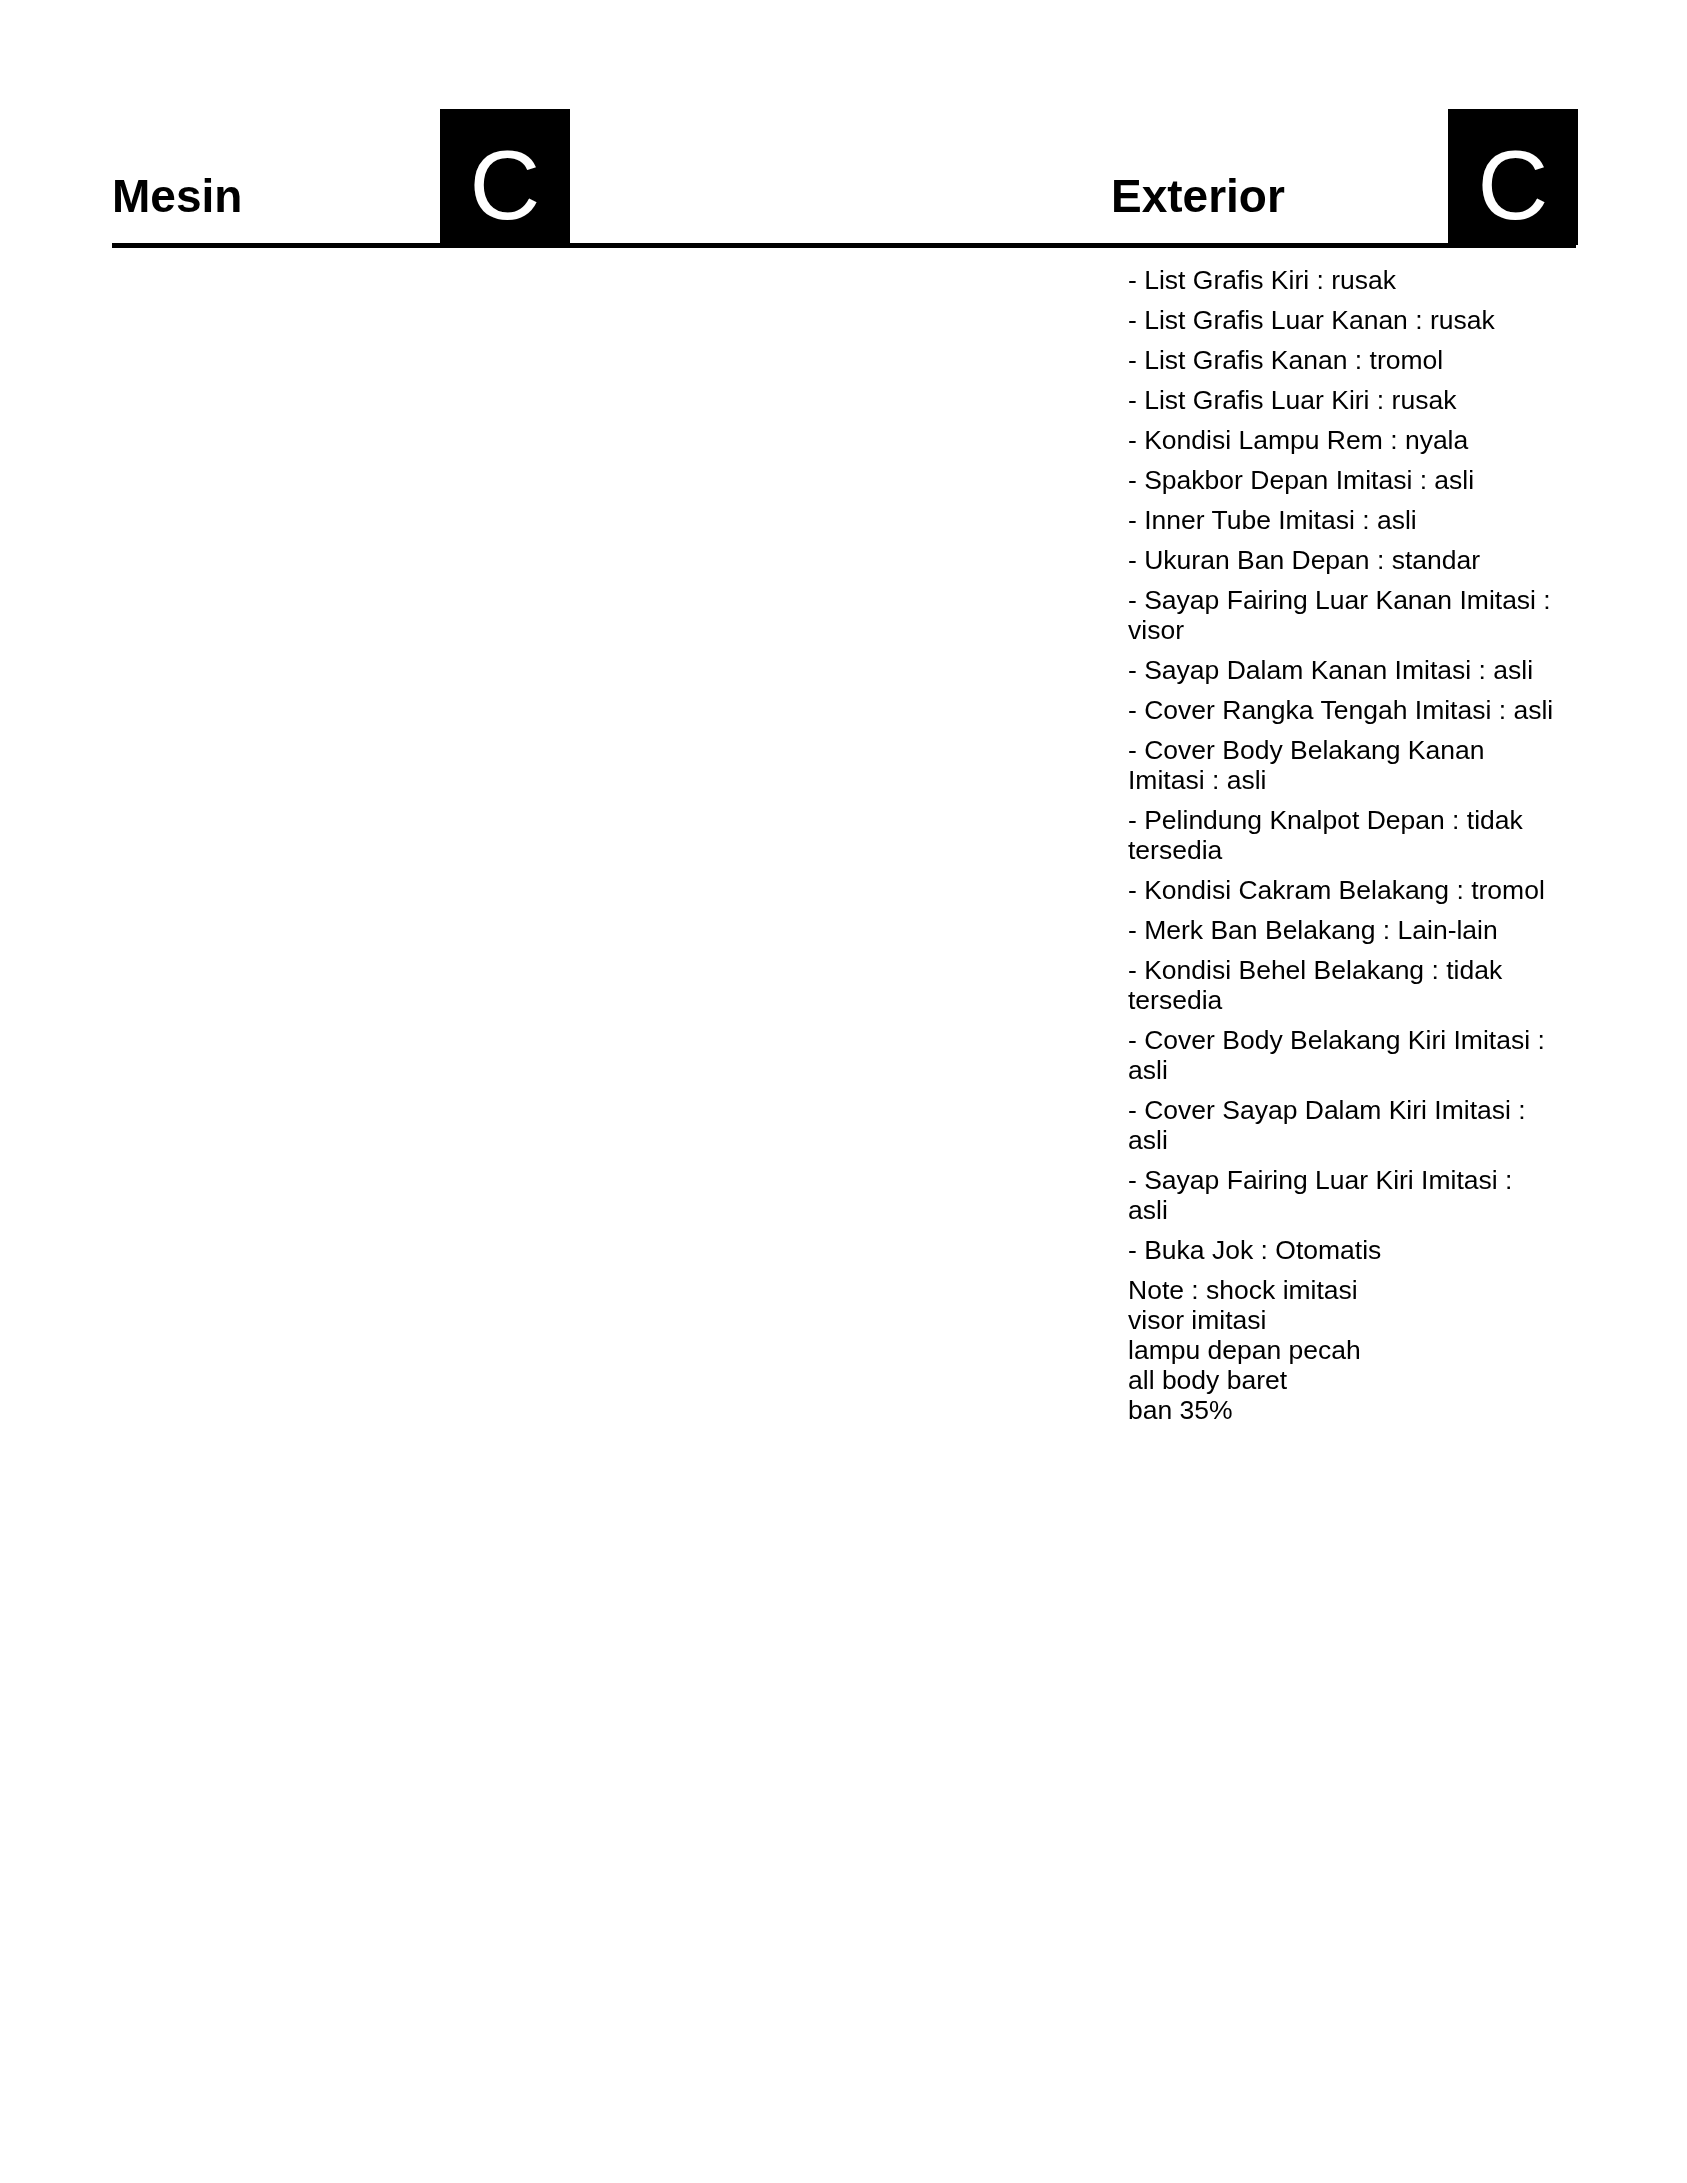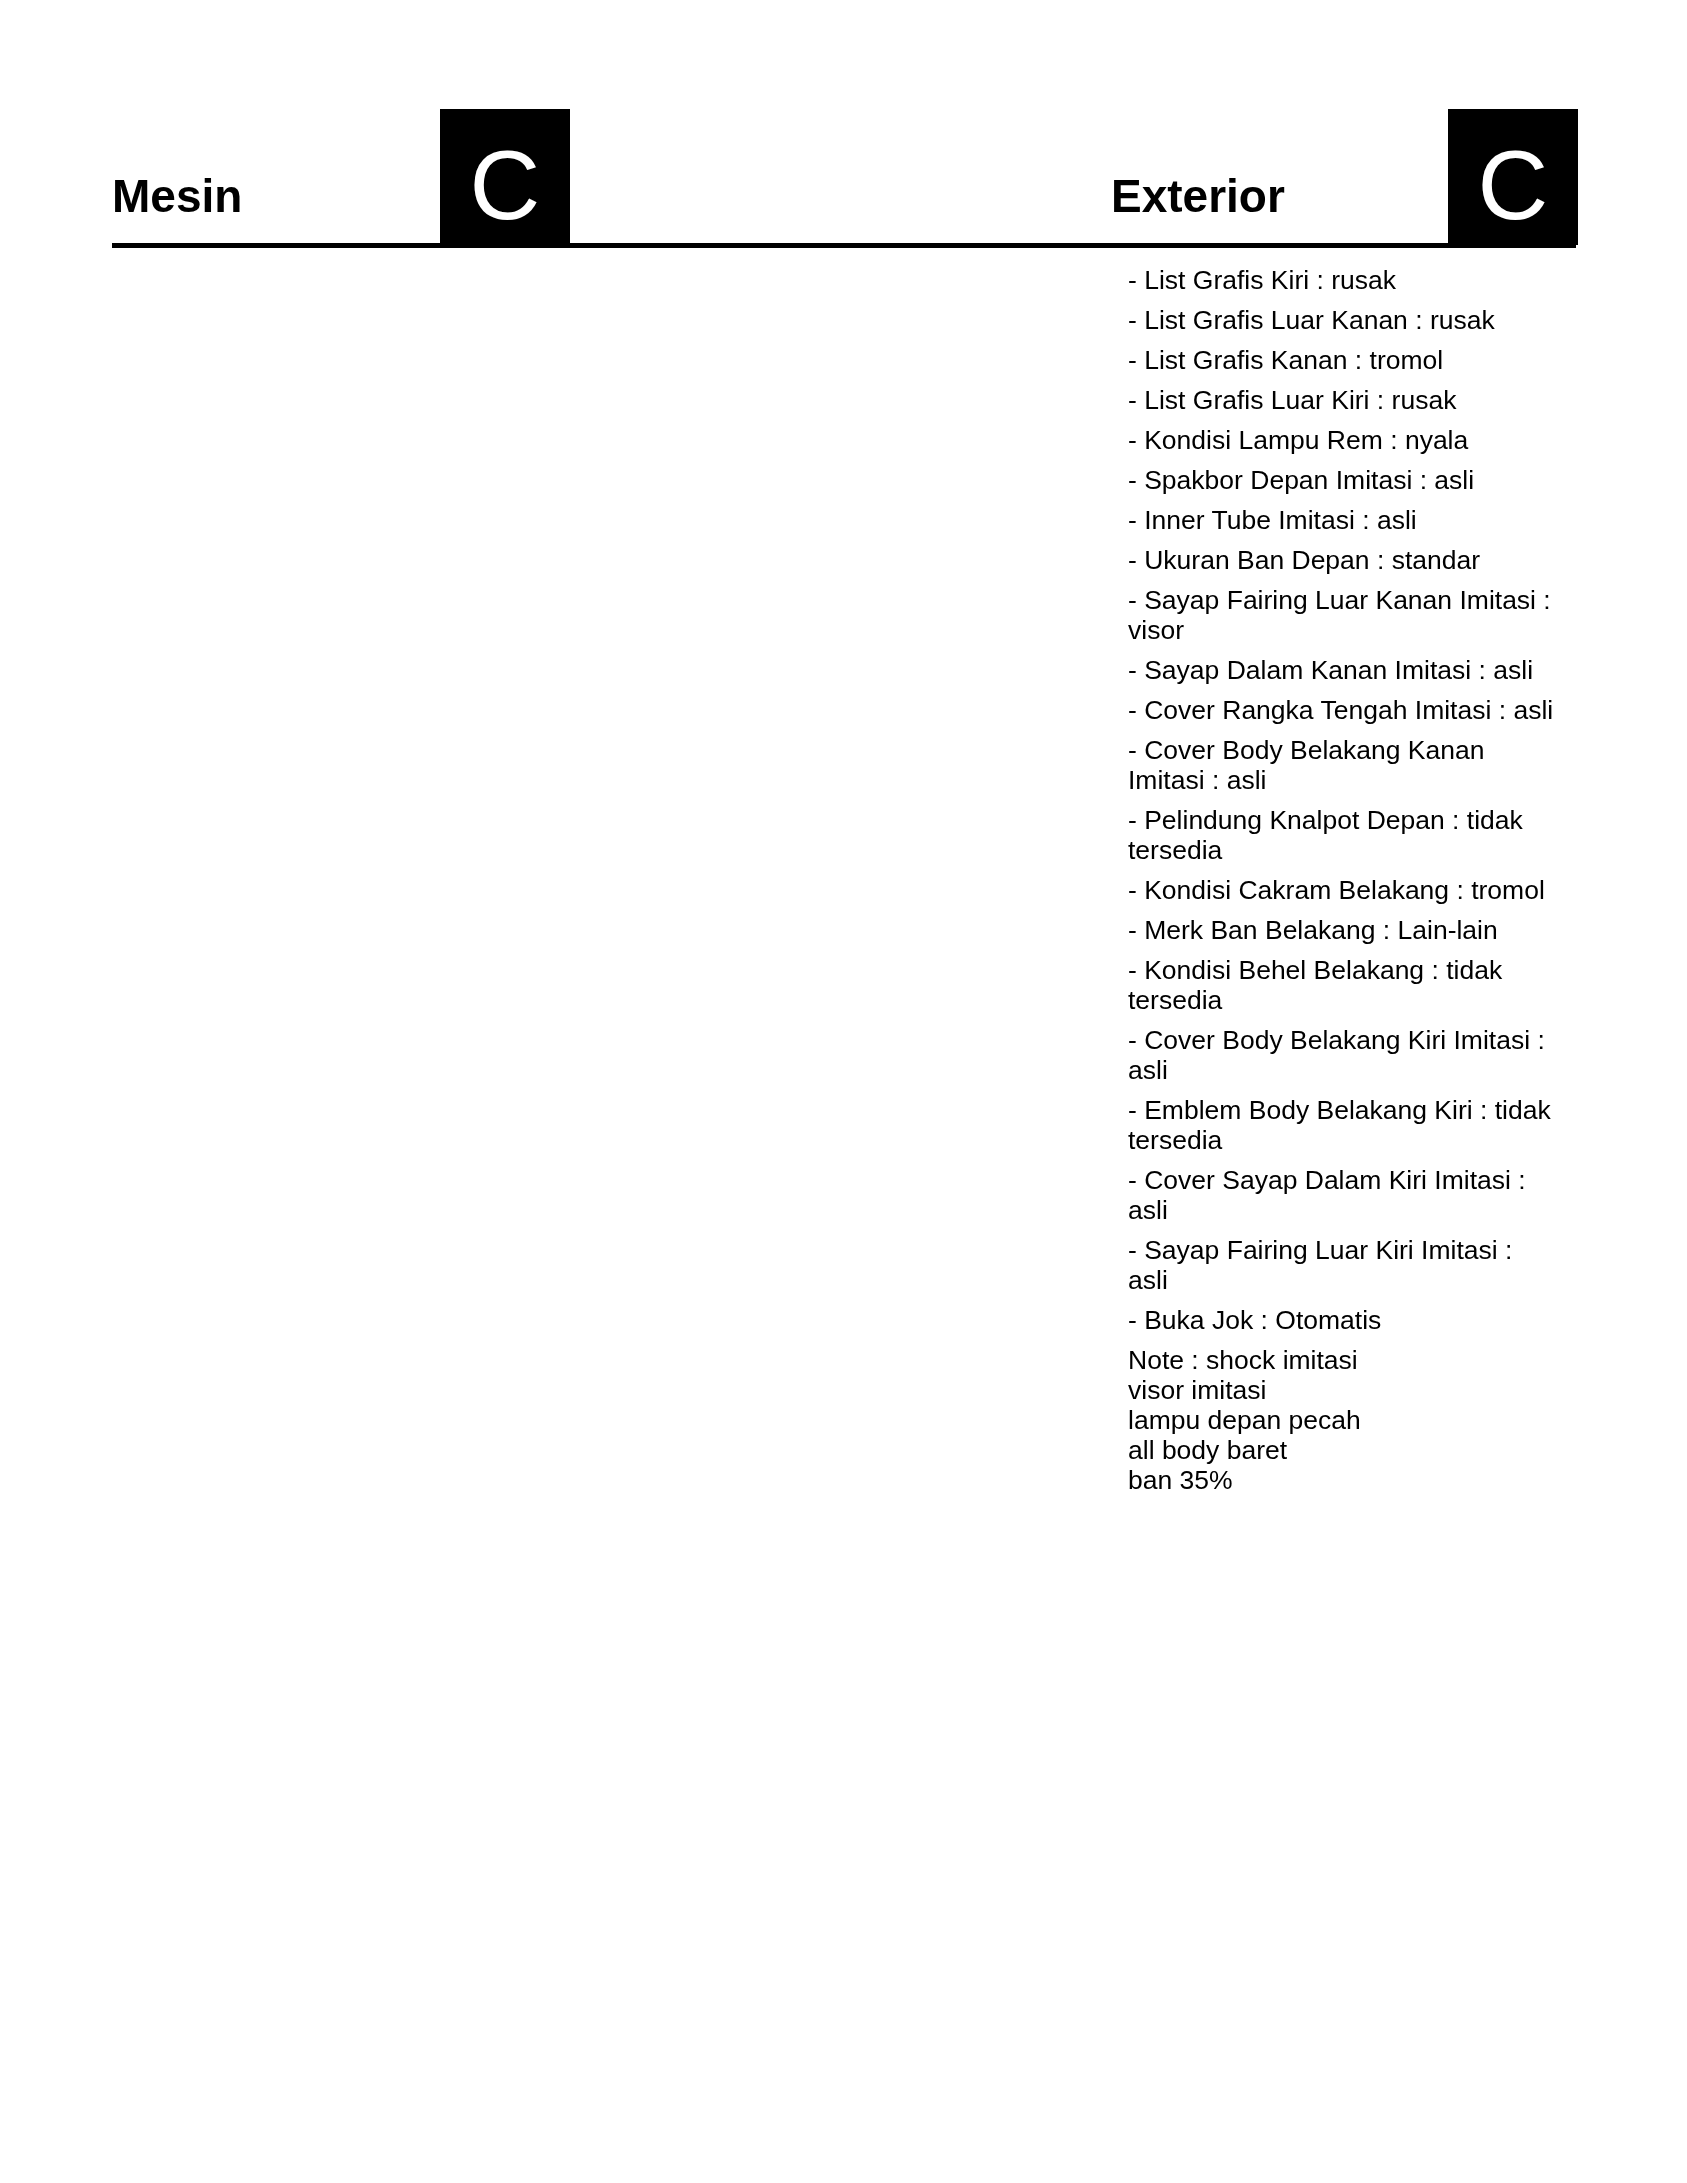--- a/index.html
+++ b/index.html
@@ -98,21 +98,20 @@
   <li>- Ukuran Ban Depan : standar</li>
   <li>- Sayap Fairing Luar Kanan Imitasi : visor</li>
   <li>- Sayap Dalam Kanan Imitasi : asli</li>
   <li>- Cover Rangka Tengah Imitasi : asli</li>
   <li>- Cover Body Belakang Kanan Imitasi : asli</li>
   <li>- Pelindung Knalpot Depan : tidak tersedia</li>
   <li>- Kondisi Cakram Belakang : tromol</li>
   <li>- Merk Ban Belakang : Lain-lain</li>
   <li>- Kondisi Behel Belakang : tidak tersedia</li>
   <li>- Cover Body Belakang Kiri Imitasi : asli</li>
-  <li>- Emblem Body Belakang Kiri : tidak tersedia</li>
   <li>- Cover Sayap Dalam Kiri Imitasi : asli</li>
   <li>- Sayap Fairing Luar Kiri Imitasi : asli</li>
   <li>- Buka Jok : Otomatis</li>
   <li class="note">
     <div>Note : shock imitasi</div>
     <div>visor imitasi</div>
     <div>lampu depan pecah</div>
     <div>all body baret</div>
     <div>ban 35%</div>
   </li>

